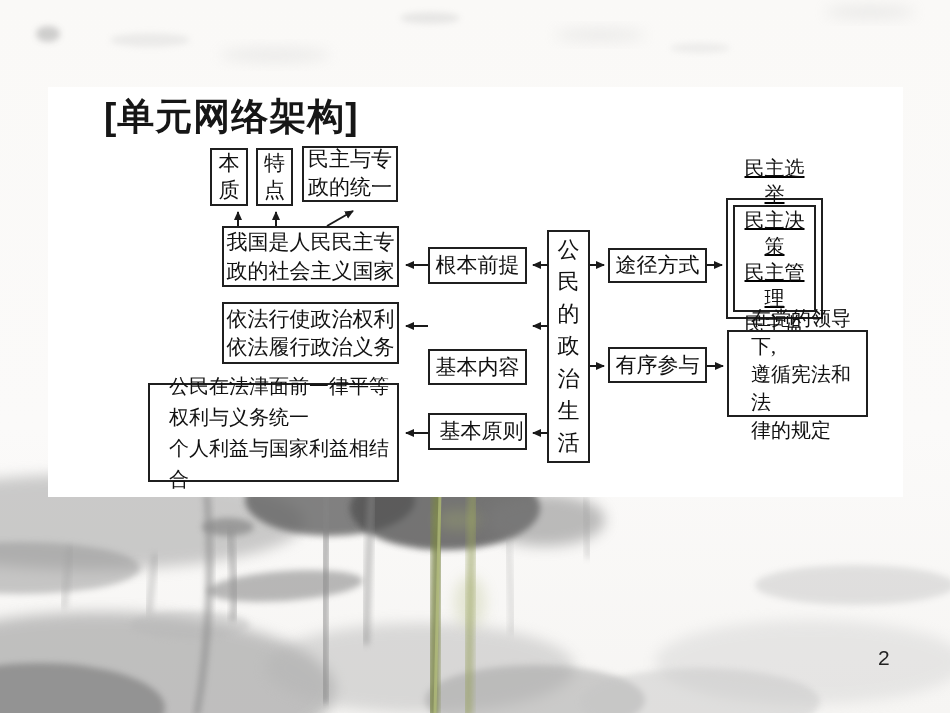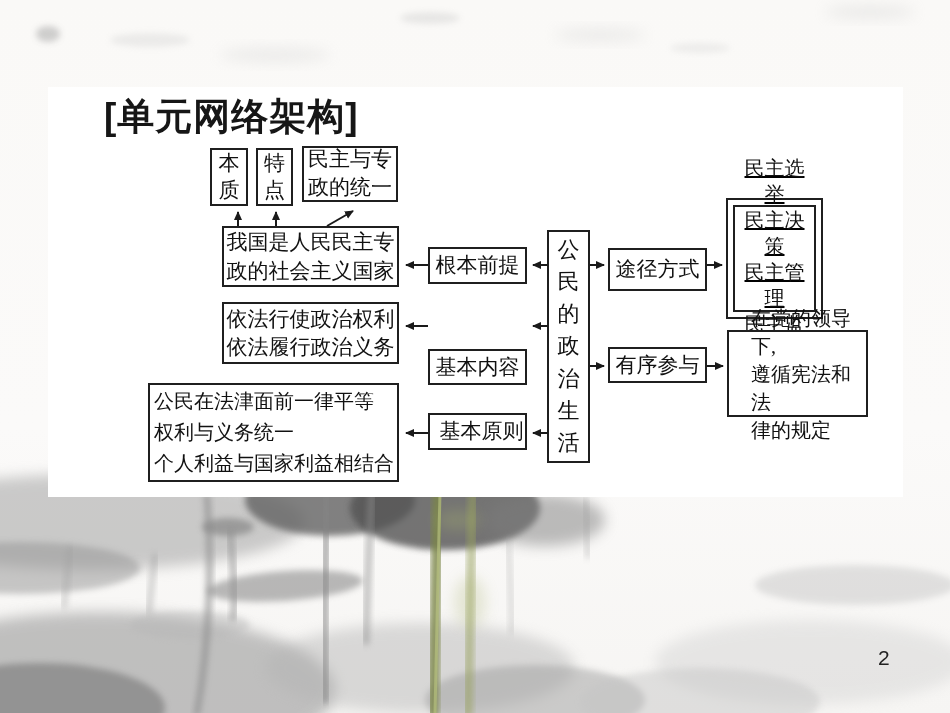--- a/index.html
+++ b/index.html
@@ -28,24 +28,24 @@
     font-size:21px;line-height:1.35;
   }
   .b-essence{left:210px;top:148px;width:38px;height:58px;line-height:1.28;}
   .b-feature{left:256px;top:148px;width:37px;height:58px;line-height:1.28;}
   .b-unity{left:302px;top:146px;width:96px;height:56px;line-height:1.32;}
   .b-state{left:222px;top:226px;width:177px;height:61px;}
   .b-premise{left:428px;top:247px;width:99px;height:37px;}
   .b-rights{left:222px;top:302px;width:177px;height:62px;}
   .b-content{left:428px;top:307px;width:99px;height:36px;margin-top:42px;}
   .b-principles{left:148px;top:383px;width:251px;height:99px;
-    font-size:20px;line-height:1.55;text-align:left;justify-content:flex-start;padding-left:4px;}
+    font-size:20px;line-height:1.55;text-align:left;justify-content:flex-start;padding-left:19px;}
   .b-principle{left:428px;top:413px;width:99px;height:37px;padding-left:8px;}
   .b-center{left:547px;top:230px;width:43px;height:233px;font-size:22px;line-height:1.46;}
-  .b-ways{left:608px;top:248px;width:99px;height:43px;}
+  .b-ways{left:608px;top:248px;width:99px;height:35px;}
   .b-participation{left:608px;top:347px;width:99px;height:36px;}
   .box-outer{
     position:absolute;z-index:2;box-sizing:border-box;
     border:2px solid #1f1f1f;background:#ffffff;padding:5px;text-decoration:underline;
   }
   .b-democracy{left:726px;top:198px;width:97px;height:121px;}
   .box-inner{
     box-sizing:border-box;width:100%;height:100%;
     border:2px solid #1f1f1f;color:#111111;background:#ffffff;
     display:flex;align-items:center;justify-content:center;

